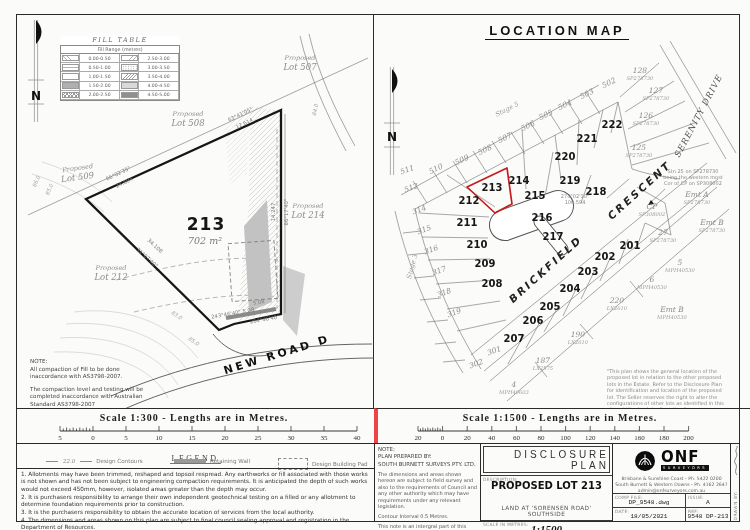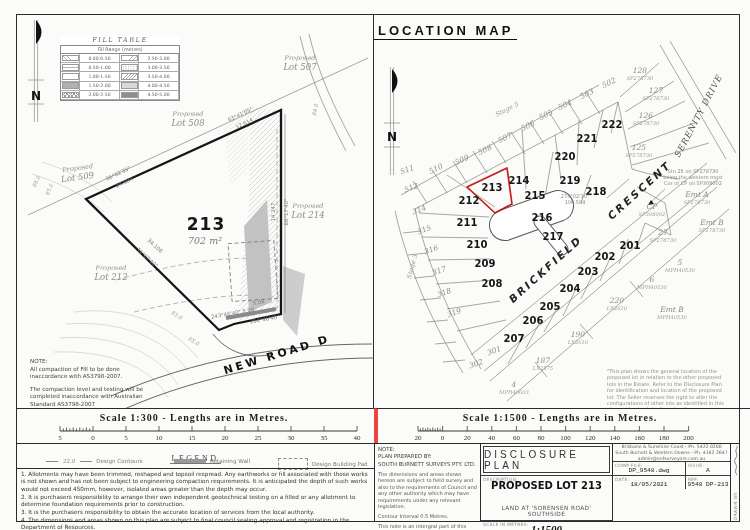--- a/index.html
+++ b/index.html
@@ -50,21 +50,21 @@
   .t-st2{font:italic 8.5px "DejaVu Serif",serif;fill:#555;letter-spacing:1px}
   .t-stage{font:italic 6.5px "DejaVu Serif",serif;fill:#9c9c9c}
   .t-road{font:bold 11px "DejaVu Sans",sans-serif;fill:#111;letter-spacing:3px}
   .t-north{font:bold 12px "DejaVu Sans",sans-serif;fill:#111}
   .t-scale{font:bold 10px "Liberation Serif",serif;fill:#1c1c1c;letter-spacing:1px}
   .t-ticklbl{font:7px "Liberation Serif",serif;fill:#333}
   .sb-line{stroke:#222;stroke-width:.9}
   .sb-tick{stroke:#222;stroke-width:.7}
 
   
-  .loc-title{position:absolute;top:6px;left:0;right:0;text-align:left;z-index:3;pointer-events:none}
+  .loc-title{position:absolute;top:6px;left:0;right:0;text-align:center;z-index:3;pointer-events:none}
   .loc-title span{display:inline-block;font:bold 13px "Liberation Sans",sans-serif;letter-spacing:3px;color:#111;border-bottom:1.6px solid #111;padding:0 4px 1px}
   .loc-sub{position:absolute;top:25px;left:0;right:0;text-align:center;font:12px "Liberation Sans",sans-serif;letter-spacing:3px;color:#2c2c2c;z-index:3;pointer-events:none}
 
   
   #fill-table{position:absolute;left:44px;top:22px;width:120px;z-index:3;background:rgba(255,255,255,.9);color:#666}
   .ft-title{text-align:center;font:italic 6.5px "DejaVu Serif",serif;letter-spacing:1.5px;margin-bottom:1px;color:#666}
   .ft-grid{display:grid;grid-template-columns:19px 40px 19px 40px;border:1px solid #8a8a8a}
   .ft-head{grid-column:1/5;text-align:center;font-size:4.8px;border-bottom:.6px solid #8a8a8a;padding:1px 0}
   .ft-swc{border-bottom:.5px solid #ababab;border-right:.5px solid #ababab;display:flex;align-items:center;justify-content:center}
   .ft-cell{font-size:4.6px;text-align:center;border-bottom:.5px solid #ababab;border-right:.5px solid #ababab;padding:1.6px 0}
@@ -101,21 +101,21 @@
   #notes-box{color:#333}
   .gn-item{font-size:5.7px;line-height:1.3;margin-bottom:.5px}
 
   
   #prep-box{color:#444}
   .pb-h{font-size:5.4px;line-height:1.35}
   .pb-para{font-size:5px;line-height:1.3;margin-top:3px;color:#555}
   .pb-single{font-size:5px;margin-top:3.5px;color:#555}
 
   
-  .disc-header{margin:2px;border:1px solid #3a3a3a;text-align:left;font:10px "Liberation Sans",sans-serif;letter-spacing:3px;color:#333;padding:1.5px 0}
+  .disc-header{margin:2px;border:1px solid #3a3a3a;text-align:right;font:10px "Liberation Sans",sans-serif;letter-spacing:3px;color:#333;padding:1.5px 0}
   .desc-row{border-top:1px solid #3a3a3a;position:relative;height:29px;text-align:center}
   .mini-label{position:absolute;left:2px;top:1px;font-size:4.4px;color:#8a8a8a;letter-spacing:.3px}
   .desc-l1{font-weight:bold;font-size:10px;color:#111;padding-top:4px}
   .desc-l2{font-weight:bold;font-size:6.8px;color:#111}
   .land-row{height:15px;text-align:center}
   .land-l1{font-size:5.8px;color:#555;letter-spacing:.4px}
   .land-l2{font-size:5.8px;color:#555;letter-spacing:.4px}
   .scale-row{border-top:1px solid #3a3a3a;position:relative;height:15px;text-align:center}
   .scale-val{font:bold italic 11px "Liberation Serif",serif;color:#111;padding-top:2px}
 
@@ -535,20 +535,32 @@
       <div class="land-l1">LAND AT 'SORENSEN ROAD'</div>
       <div class="land-l2">SOUTHSIDE</div>
     </div>
     <div class="scale-row">
       <div class="mini-label">SCALE IN METRES:</div>
       <div class="scale-val">1:1500</div>
     </div>
   </div>
 
   <div class="box" id="file-box">
+    <div class="onf-row">
+      <svg width="22" height="22" viewBox="0 0 22 22">
+        <circle cx="11" cy="11" r="10" fill="#0b0b0b"></circle>
+        <path d="M5,15 C8,6 14,6 17,15" stroke="#fff" stroke-width="1.2" fill="none"></path>
+        <path d="M7.5,15 C9.5,9.5 12.5,9.5 14.5,15" stroke="#fff" stroke-width="1" fill="none"></path>
+        <line x1="11" y1="4.5" x2="11" y2="15" stroke="#fff" stroke-width="1"></line>
+      </svg>
+      <div class="onf-text">
+        <div class="onf-name">ONF</div>
+        <div class="onf-surv">SURVEYORS</div>
+      </div>
+    </div>
     <div class="contact" id="contact-lines">
         <div>Brisbane &amp; Sunshine Coast  -  Ph. 5422 0200</div>
         <div>South Burnett &amp; Western Downs  -  Ph. 4162 2647</div>
         <div>admin@onfsurveyors.com.au</div>
       </div>
     <div class="fb-row">
       <div class="fb-main">
           <div class="mini-label">COMP FILE:</div>
           <div class="fb-val">DP_9548.dwg</div>
         </div>

